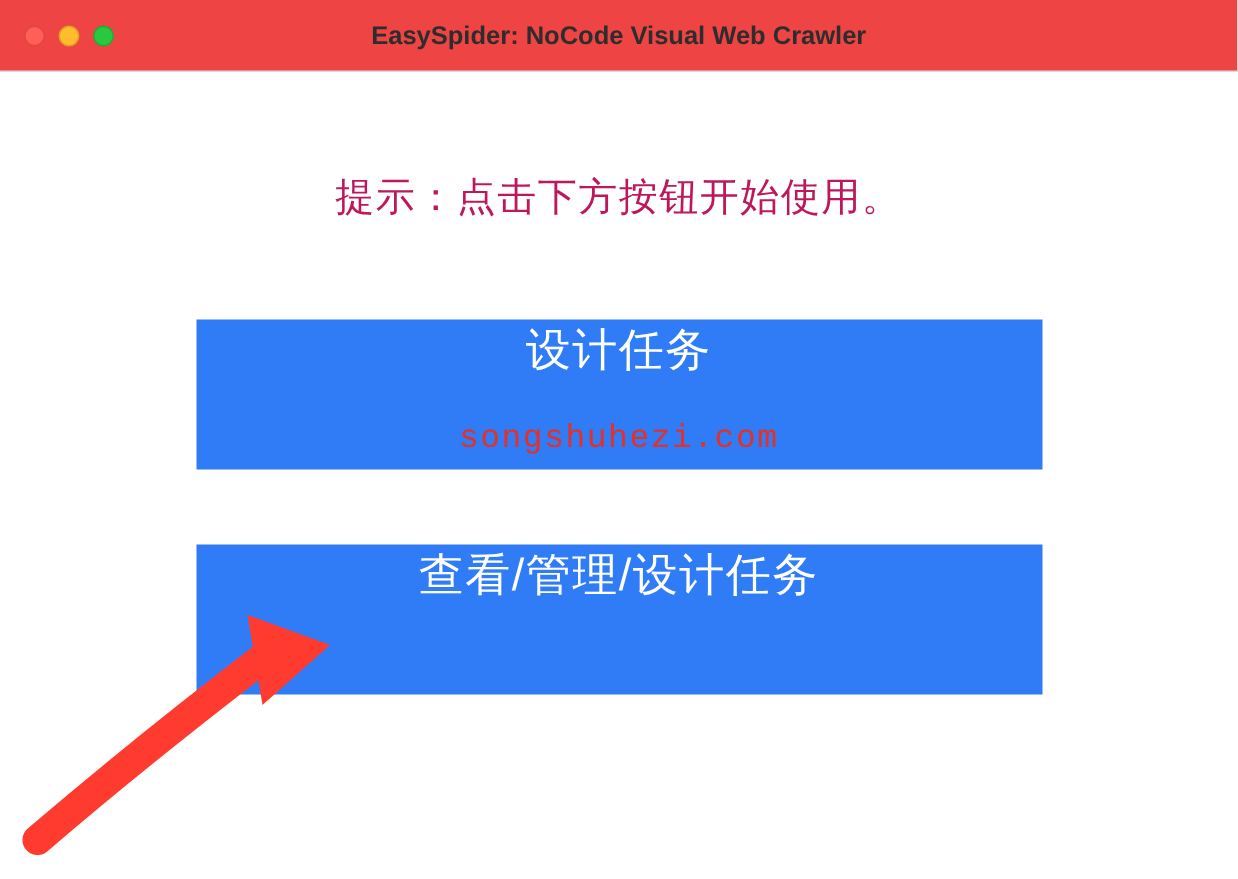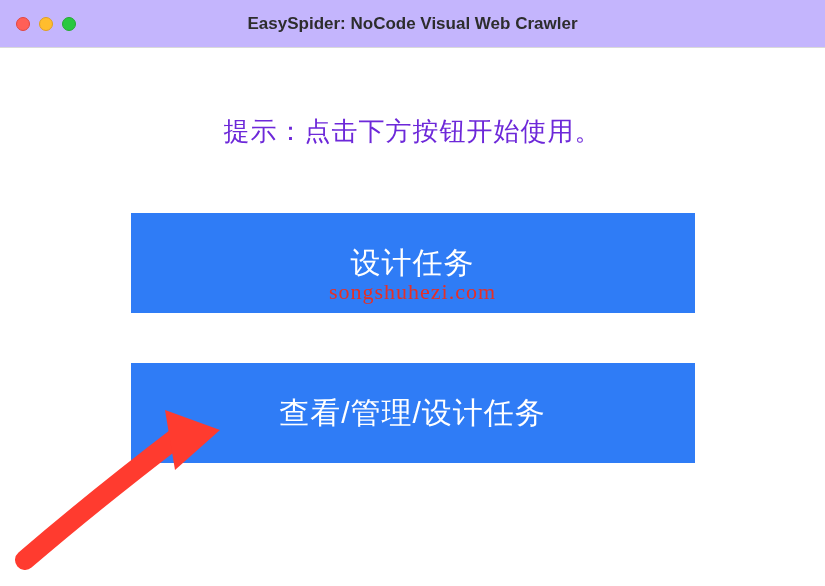--- a/index.html
+++ b/index.html
@@ -14,21 +14,21 @@
       height: 586px;
       overflow: hidden;
       position: relative;
     }
     .window {
       width: 100%;
       height: 100%;
     }
     .titlebar {
       height: 48px;
-      background: #c4b5fd;
+      background: #ef4444;
       border-bottom: 1px solid #d9d9d9;
       display: flex;
       align-items: center;
       padding: 0 16px;
       position: relative;
     }
     .traffic-lights {
       display: flex;
       gap: 9px;
       align-items: center;
@@ -59,49 +59,48 @@
       color: #2d2d2d;
     }
     .content {
       padding: 66px 130px 0 130px;
       display: flex;
       flex-direction: column;
       align-items: center;
     }
     .hint-text {
       font-size: 26px;
-      color: #6d28d9;
+      color: #be185d;
       margin-bottom: 64px;
       letter-spacing: 1px;
     }
     .big-button {
       width: 564px;
       height: 100px;
       background: #2f7cf6;
       color: #fff;
       border: none;
       font-size: 30px;
       display: flex;
-      align-items: center;
       justify-content: center;
       cursor: pointer;
       font-family: inherit;
       letter-spacing: 1px;
       position: relative;
     }
     .big-button + .big-button {
       margin-top: 50px;
     }
     .watermark {
       position: absolute;
       left: 50%;
       transform: translateX(-50%);
       bottom: 8px;
       color: #e53027;
-      font-family: Liberation Serif, serif;
+      font-family: Liberation Mono, monospace;
       font-size: 22px;
       font-weight: 400;
       pointer-events: none;
     }
     .annotation-arrow {
       position: absolute;
       left: 5px;
       top: 380px;
       width: 220px;
       height: 190px;

